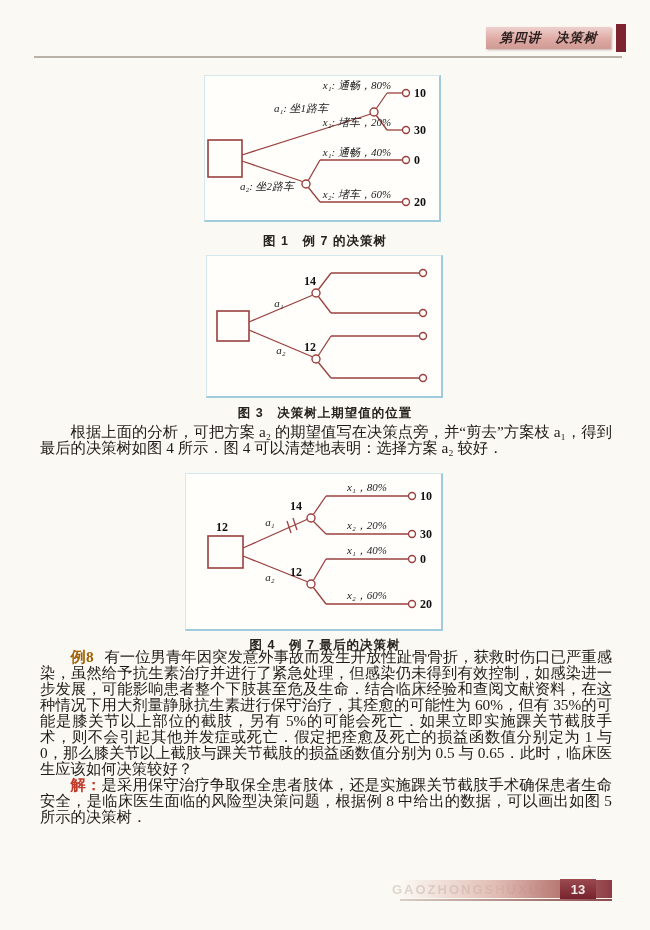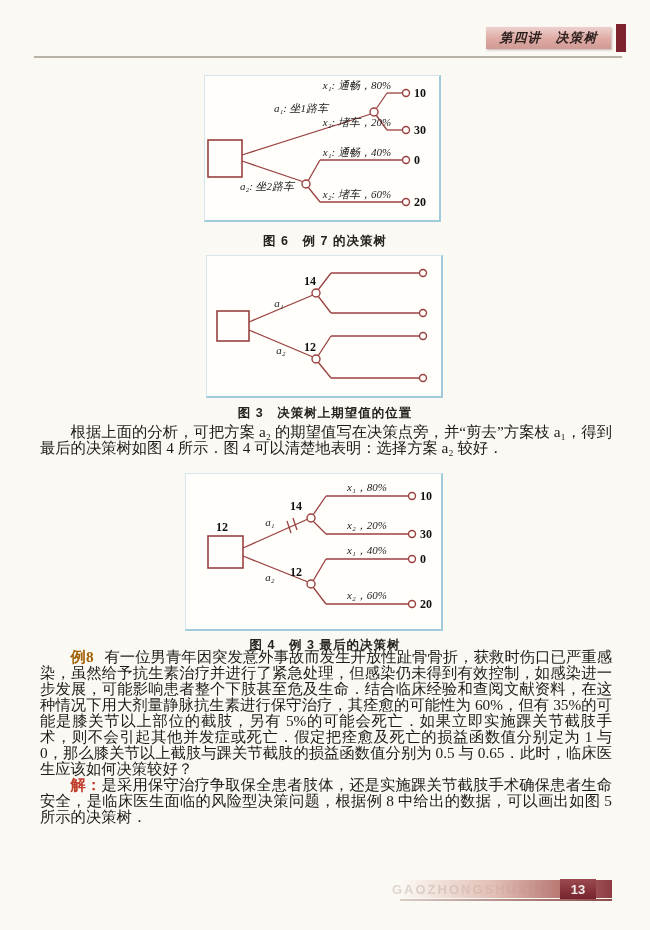--- a/index.html
+++ b/index.html
@@ -123,21 +123,21 @@
       <text class="tlab" x="152" y="13" text-anchor="middle">x₁: 通畅，80%</text>
       <text class="tlab" x="152" y="50" text-anchor="middle">x₂: 堵车，20%</text>
       <text class="tlab" x="152" y="80" text-anchor="middle">x₁: 通畅，40%</text>
       <text class="tlab" x="152" y="122" text-anchor="middle">x₂: 堵车，60%</text>
       <text class="tval" x="209" y="21">10</text>
       <text class="tval" x="209" y="58">30</text>
       <text class="tval" x="209" y="88">0</text>
       <text class="tval" x="209" y="130">20</text>
     </svg>
   </div>
-  <div class="fig-caption" id="fig2-caption">图 6　例 7 的决策树</div>
+  <div class="fig-caption" id="fig2-caption">图 1　例 7 的决策树</div>
 
   <div class="fig-panel" id="fig3-panel">
     <svg width="234" height="140" viewBox="0 0 234 140">
       <g>
         <line class="tl" x1="42" y1="66" x2="106" y2="39"></line>
         <line class="tl" x1="42" y1="74" x2="106" y2="101"></line>
         <line class="tl" x1="111" y1="34" x2="124" y2="17"></line>
         <line class="tl" x1="124" y1="17" x2="212" y2="17"></line>
         <line class="tl" x1="111" y1="40" x2="124" y2="57"></line>
         <line class="tl" x1="124" y1="57" x2="212" y2="57"></line>
@@ -198,21 +198,21 @@
       <text class="tlab" x="181" y="17" text-anchor="middle">x₁，80%</text>
       <text class="tlab" x="181" y="55" text-anchor="middle">x₂，20%</text>
       <text class="tlab" x="181" y="80" text-anchor="middle">x₁，40%</text>
       <text class="tlab" x="181" y="125" text-anchor="middle">x₂，60%</text>
       <text class="tval" x="234" y="26">10</text>
       <text class="tval" x="234" y="64">30</text>
       <text class="tval" x="234" y="89">0</text>
       <text class="tval" x="234" y="134">20</text>
     </svg>
   </div>
-  <div class="fig-caption" id="fig4-caption">图 4　例 3 最后的决策树</div>
+  <div class="fig-caption" id="fig4-caption">图 4　例 7 最后的决策树</div>
 
   <div id="text-block2">
     <p class="para">
       <span class="tag-example">例8</span><span>有一位男青年因突发意外事故而发生开放性趾骨骨折，获救时伤口已严重感染，虽然给予抗生素治疗并进行了紧急处理，但感染仍未得到有效控制，如感染进一步发展，可能影响患者整个下肢甚至危及生命．结合临床经验和查阅文献资料，在这种情况下用大剂量静脉抗生素进行保守治疗，其痊愈的可能性为 60%，但有 35%的可能是膝关节以上部位的截肢，另有 5%的可能会死亡．如果立即实施踝关节截肢手术，则不会引起其他并发症或死亡．假定把痊愈及死亡的损益函数值分别定为 1 与 0，那么膝关节以上截肢与踝关节截肢的损益函数值分别为 0.5 与 0.65．此时，临床医生应该如何决策较好？</span>
     </p>
     <p class="para">
       <span class="tag-solution">解：</span><span>是采用保守治疗争取保全患者肢体，还是实施踝关节截肢手术确保患者生命安全，是临床医生面临的风险型决策问题，根据例 8 中给出的数据，可以画出如图 5 所示的决策树．</span>
     </p>
   </div>
 

